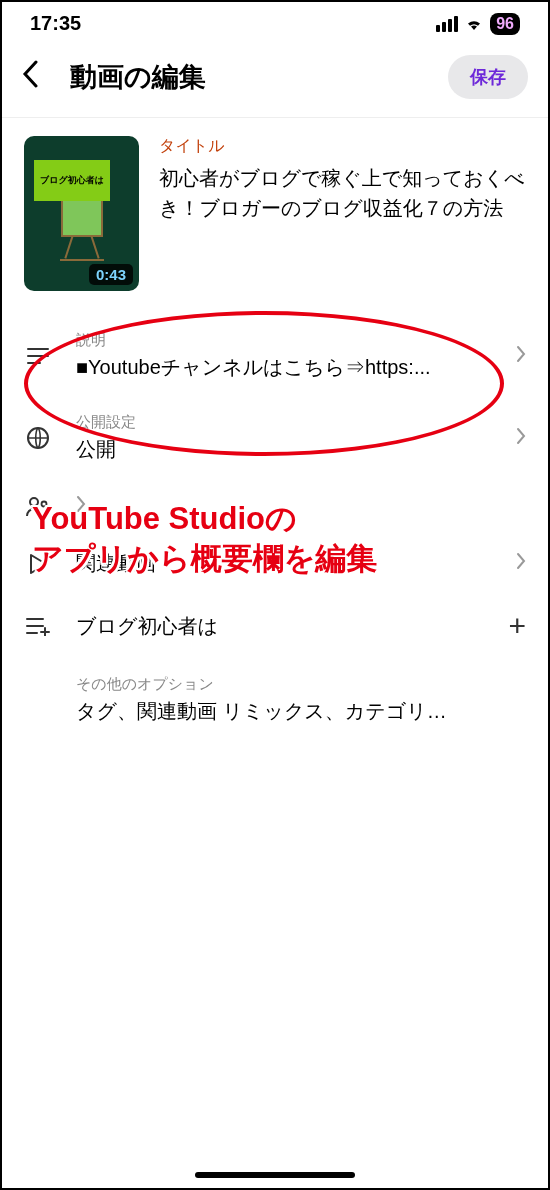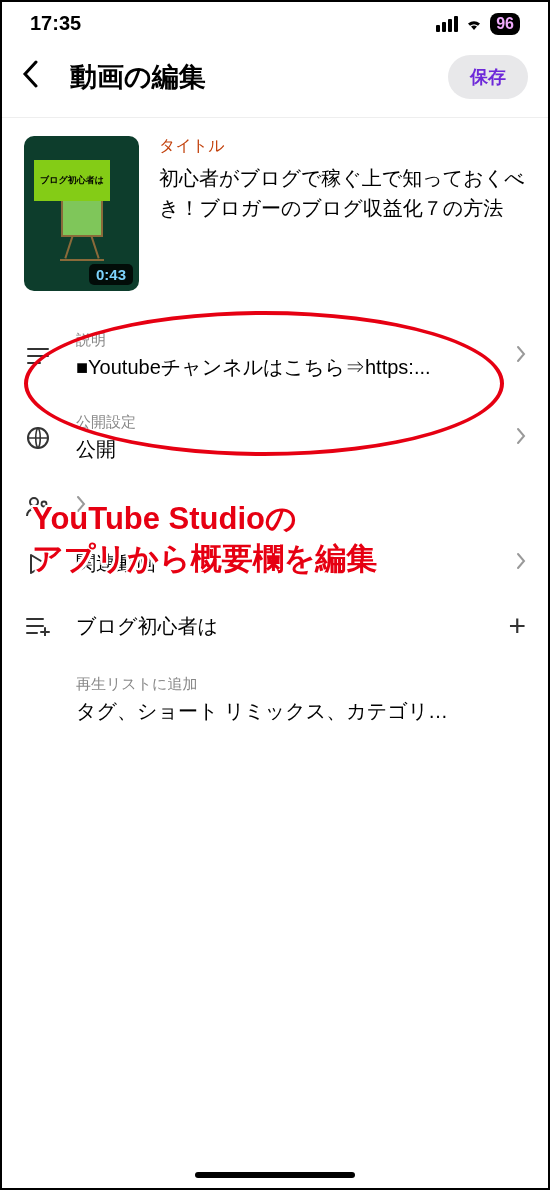--- a/index.html
+++ b/index.html
@@ -228,19 +228,19 @@
     </div>
     <div class="setting-content">
       <div class="setting-value">ブログ初心者は</div>
     </div>
     <span class="plus">+</span>
   </div>
 
   <div class="setting-row">
     <div class="setting-icon"></div>
     <div class="setting-content">
-      <div class="setting-label">再生リストに追加</div>
-      <div class="setting-value">タグ、ショート リミックス、カテゴリ…</div>
+      <div class="setting-label">その他のオプション</div>
+      <div class="setting-value">タグ、関連動画 リミックス、カテゴリ…</div>
     </div>
   </div>
 </div>
 
 <div class="home-indicator"></div>
 
 </body></html>

